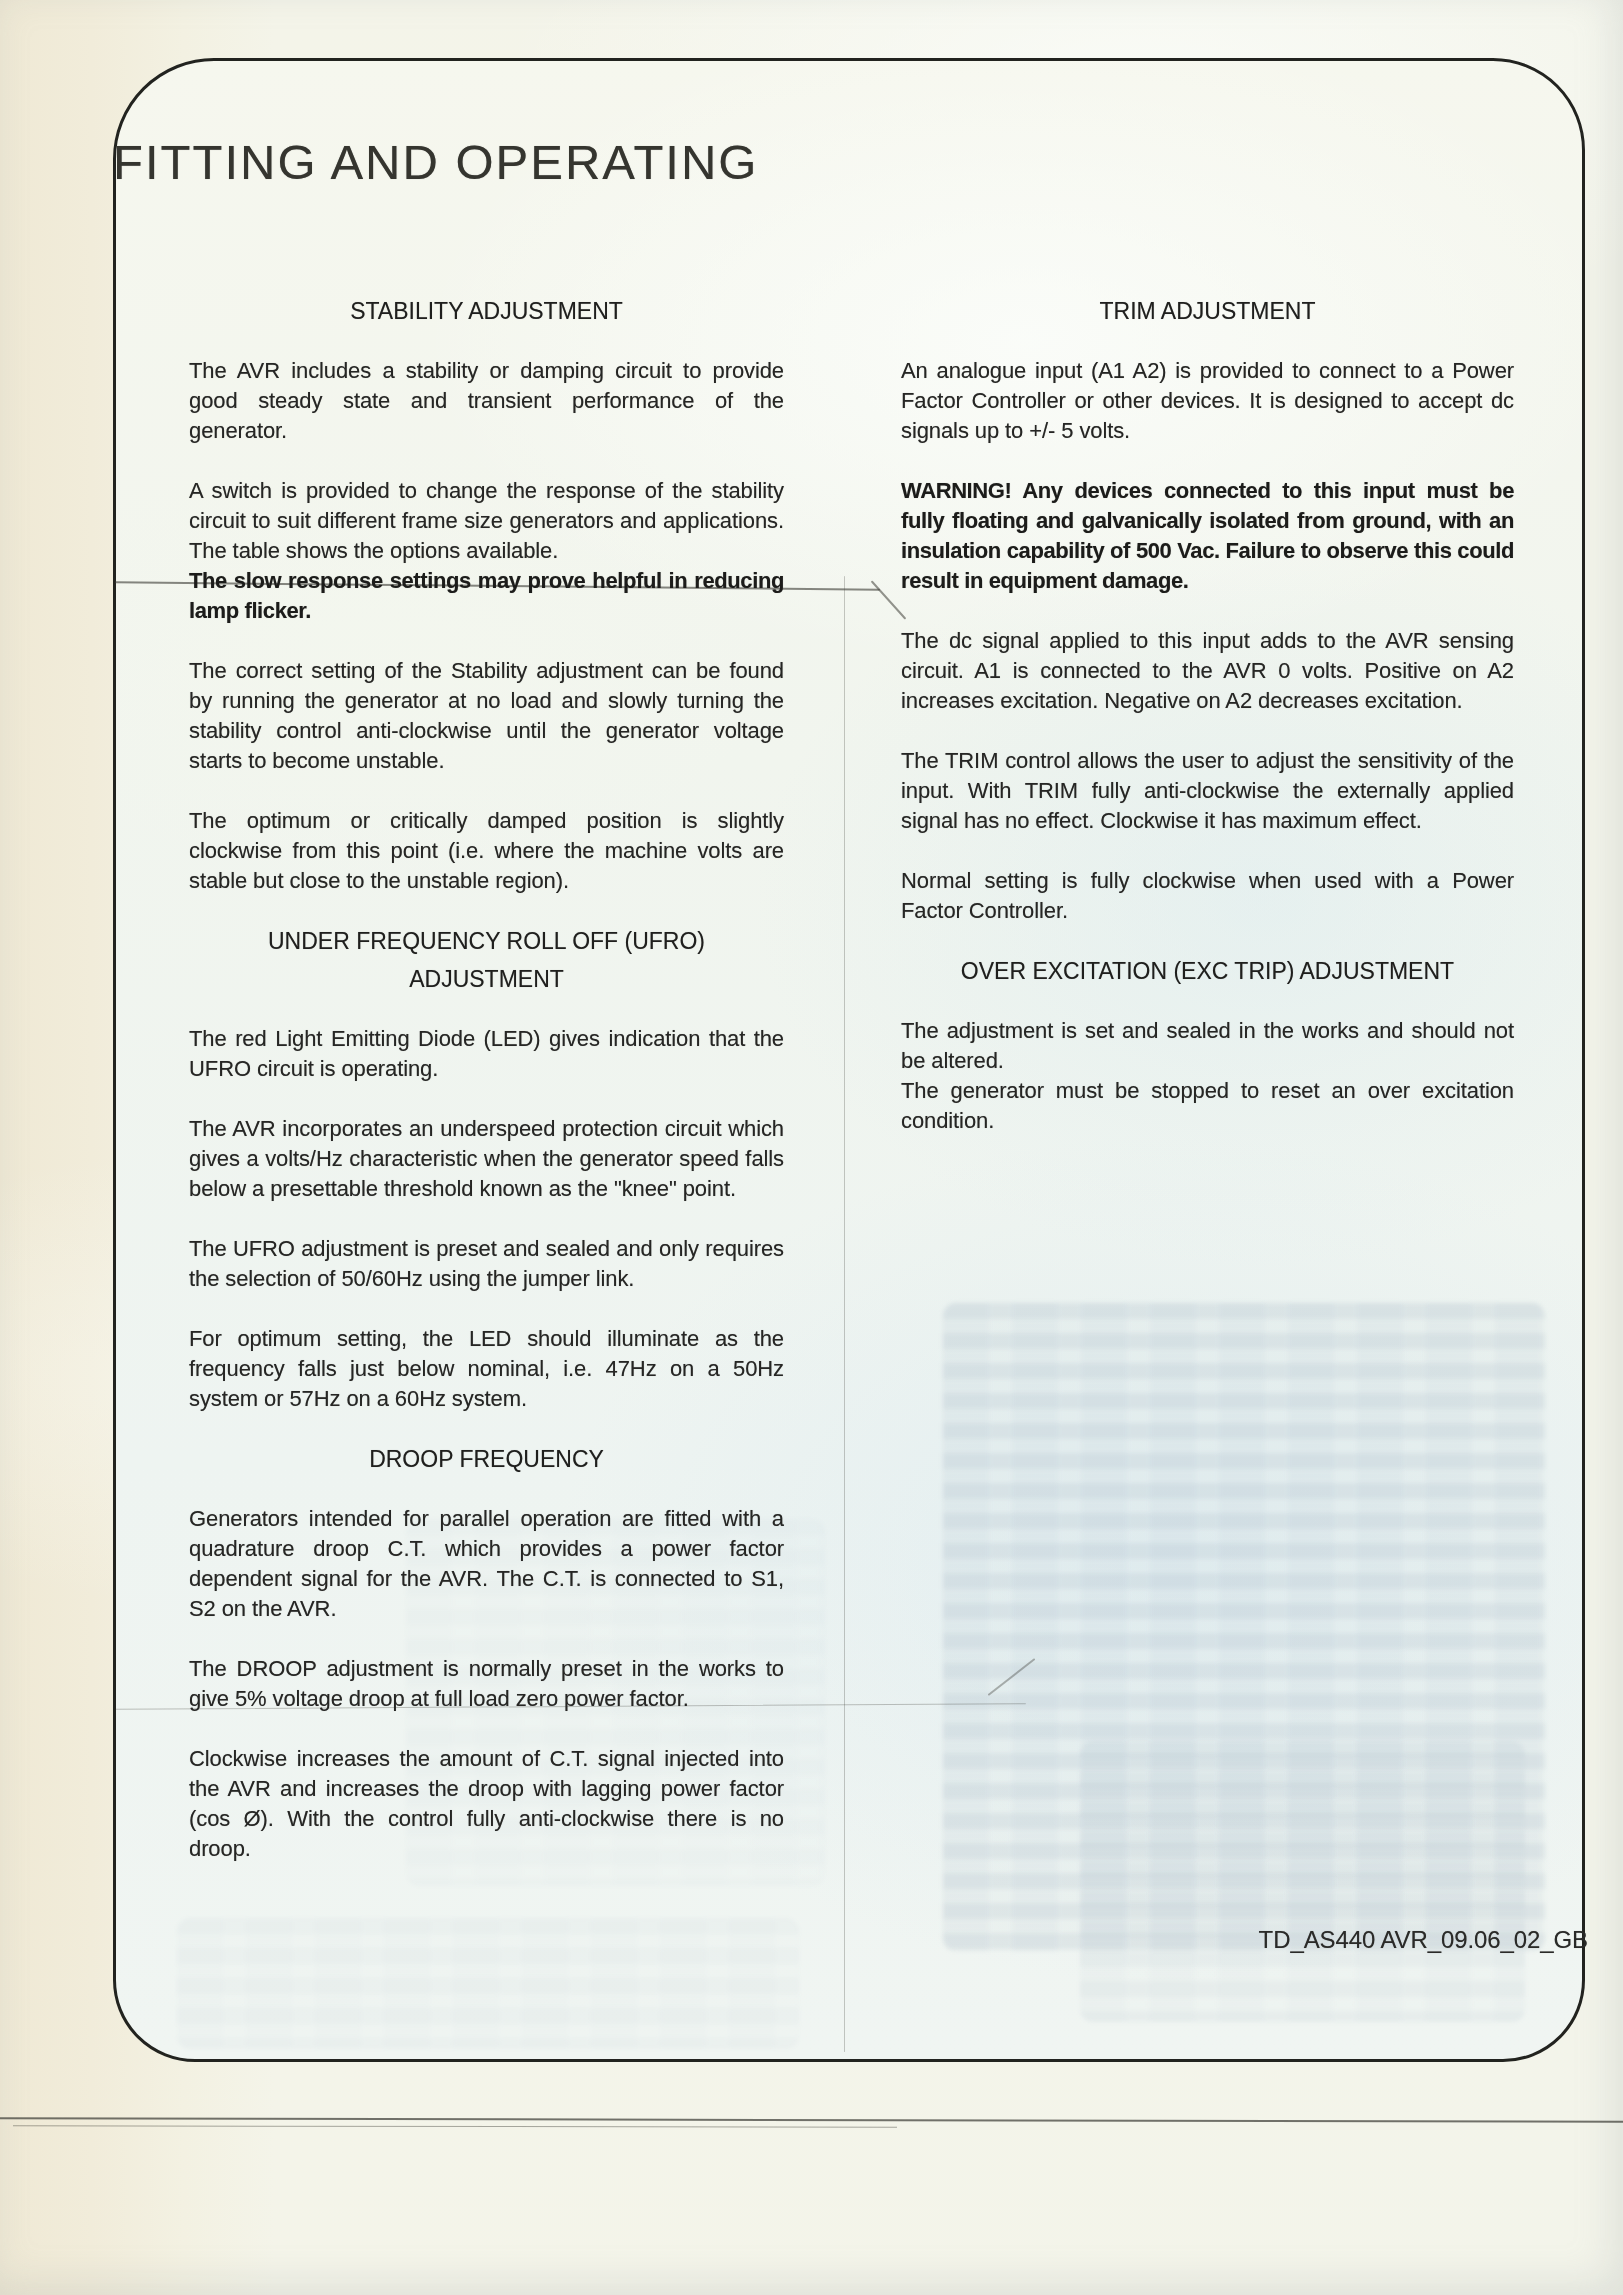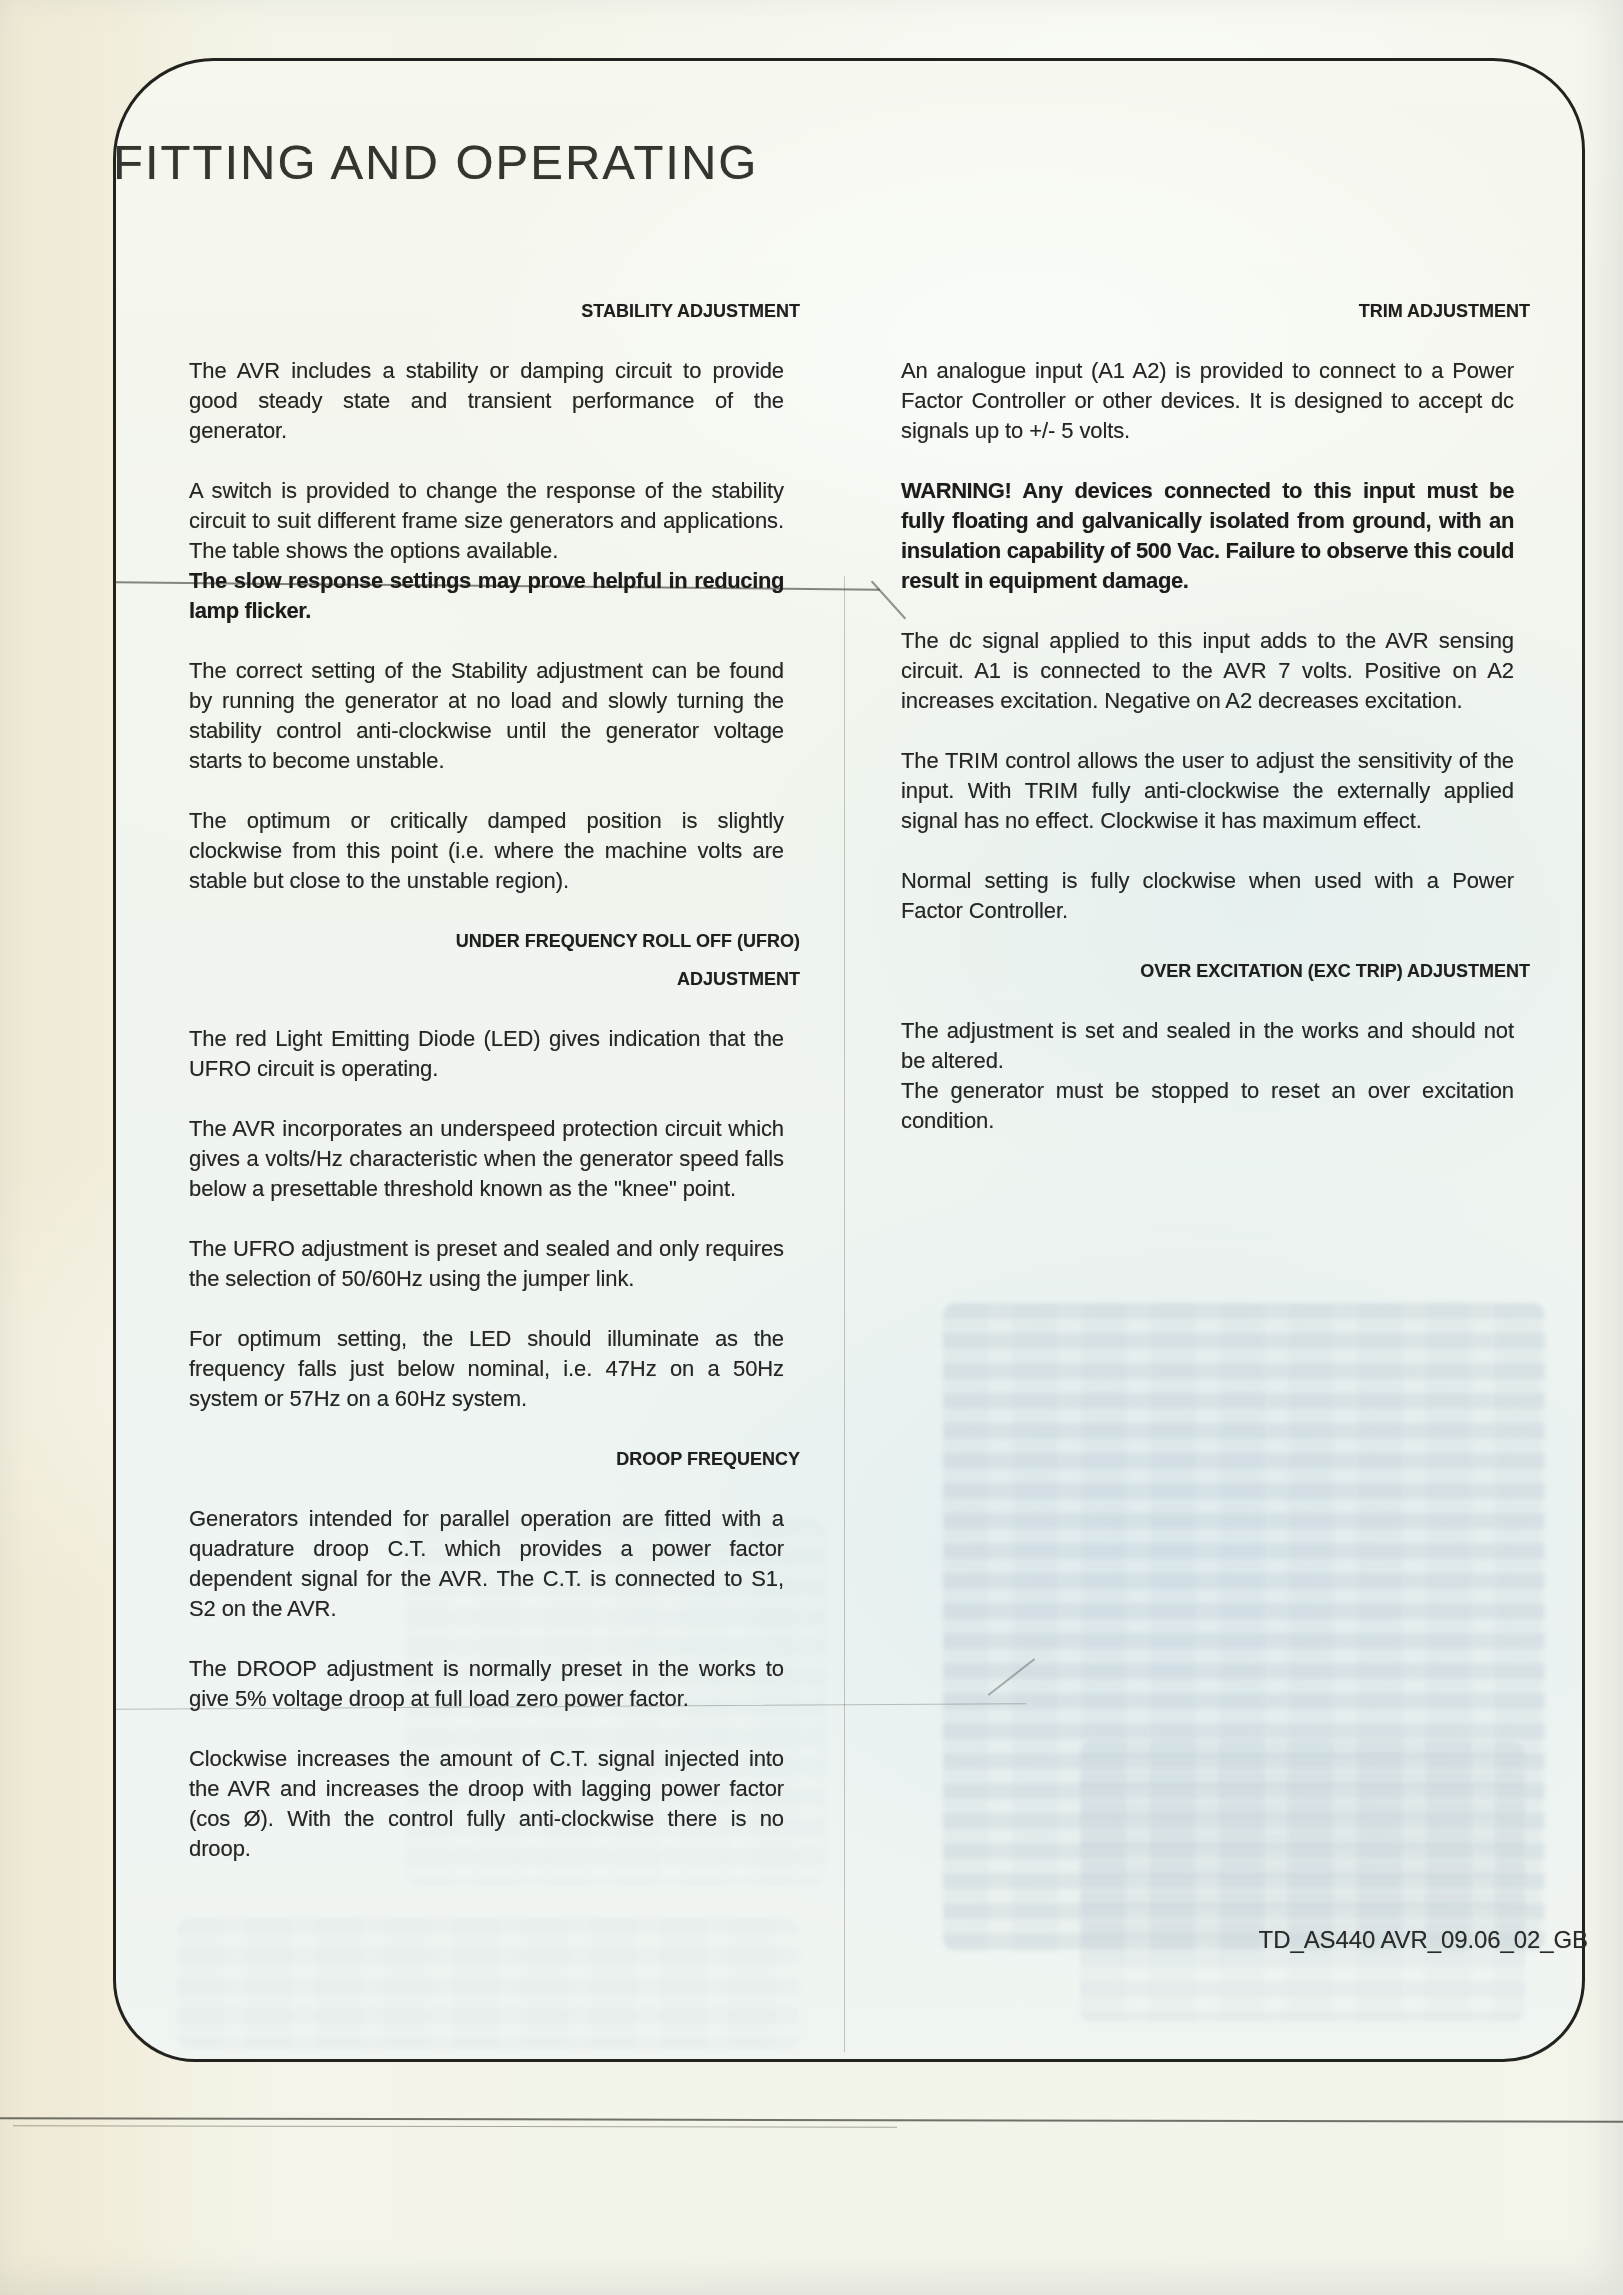--- a/index.html
+++ b/index.html
@@ -37,21 +37,21 @@
   
   .crease{position:absolute; pointer-events:none; background:#3f3f39; border-radius:1.3px;}
   .title{
     position:absolute; left:113px; top:134px; width:1466px; margin:0;
     font-size:49px; font-weight:400; letter-spacing:2px; color:#35352f;
     text-shadow:0 0 0.7px rgba(40,40,40,0.5);
   }
   .col{position:absolute; text-align:justify; text-shadow:0 0 0.7px rgba(35,35,35,0.4);}
   .col-left{left:173px; top:296px; width:627px;}
   .col-right{left:885px; top:296px; width:645px;}
-  .col h2{font-size:18px; line-height:30px; margin:0 0 30px; font-weight:700; color:#1f1f1d; text-align:right; letter-spacing:0;}
+  .col h2{font-size:23px; line-height:30px; margin:0 0 30px; font-weight:400; color:#1f1f1d; text-align:center; letter-spacing:0;}
   .col h2.wrap2{margin-bottom:0;}
   .col h2.line2{margin:8px 0 30px;}
   .col p{font-size:22px; line-height:30px; margin:0 16px 30px; letter-spacing:-0.1px; color:#262624;}
   .col p.tight{margin-bottom:0;}
   .col p.bold{font-weight:700; letter-spacing:-0.4px; color:#1c1c1a;}
   .footer{
     position:absolute; left:1169px; top:1926px; width:419px;
     font-size:24px; text-align:right; color:#2a2a28; letter-spacing:-0.1px;
     text-shadow:0 0 0.7px rgba(35,35,35,0.4);
   }
@@ -93,21 +93,21 @@
     <h2>DROOP FREQUENCY</h2>
     <p>Generators intended for parallel operation are fitted with a quadrature droop C.T. which provides a power factor dependent signal for the AVR. The C.T. is connected to S1, S2 on the AVR.</p>
     <p>The DROOP adjustment is normally preset in the works to give 5% voltage droop at full load zero power factor.</p>
     <p>Clockwise increases the amount of C.T. signal injected into the AVR and increases the droop with lagging power factor (cos Ø). With the control fully anti-clockwise there is no droop.</p>
   </div>
 
   <div class="col col-right">
     <h2>TRIM ADJUSTMENT</h2>
     <p>An analogue input (A1 A2) is provided to connect to a Power Factor Controller or other devices. It is designed to accept dc signals up to +/- 5 volts.</p>
     <p class="bold">WARNING! Any devices connected to this input must be fully floating and galvanically isolated from ground, with an insulation capability of 500 Vac. Failure to observe this could result in equipment damage.</p>
-    <p>The dc signal applied to this input adds to the AVR sensing circuit. A1 is connected to the AVR 7 volts. Positive on A2 increases excitation. Negative on A2 decreases excitation.</p>
+    <p>The dc signal applied to this input adds to the AVR sensing circuit. A1 is connected to the AVR 0 volts. Positive on A2 increases excitation. Negative on A2 decreases excitation.</p>
     <p>The TRIM control allows the user to adjust the sensitivity of the input. With TRIM fully anti-clockwise the externally applied signal has no effect. Clockwise it has maximum effect.</p>
     <p>Normal setting is fully clockwise when used with a Power Factor Controller.</p>
     <h2>OVER EXCITATION (EXC TRIP) ADJUSTMENT</h2>
     <p class="tight">The adjustment is set and sealed in the works and should not be altered.</p>
     <p>The generator must be stopped to reset an over excitation condition.</p>
   </div>
 
   <div class="footer">TD_AS440 AVR_09.06_02_GB</div>
 
   <div class="scanline" style="left:0px; top:2119px; width:1623px; height:2px; opacity:0.75; transform:rotate(0.12deg);"></div>

